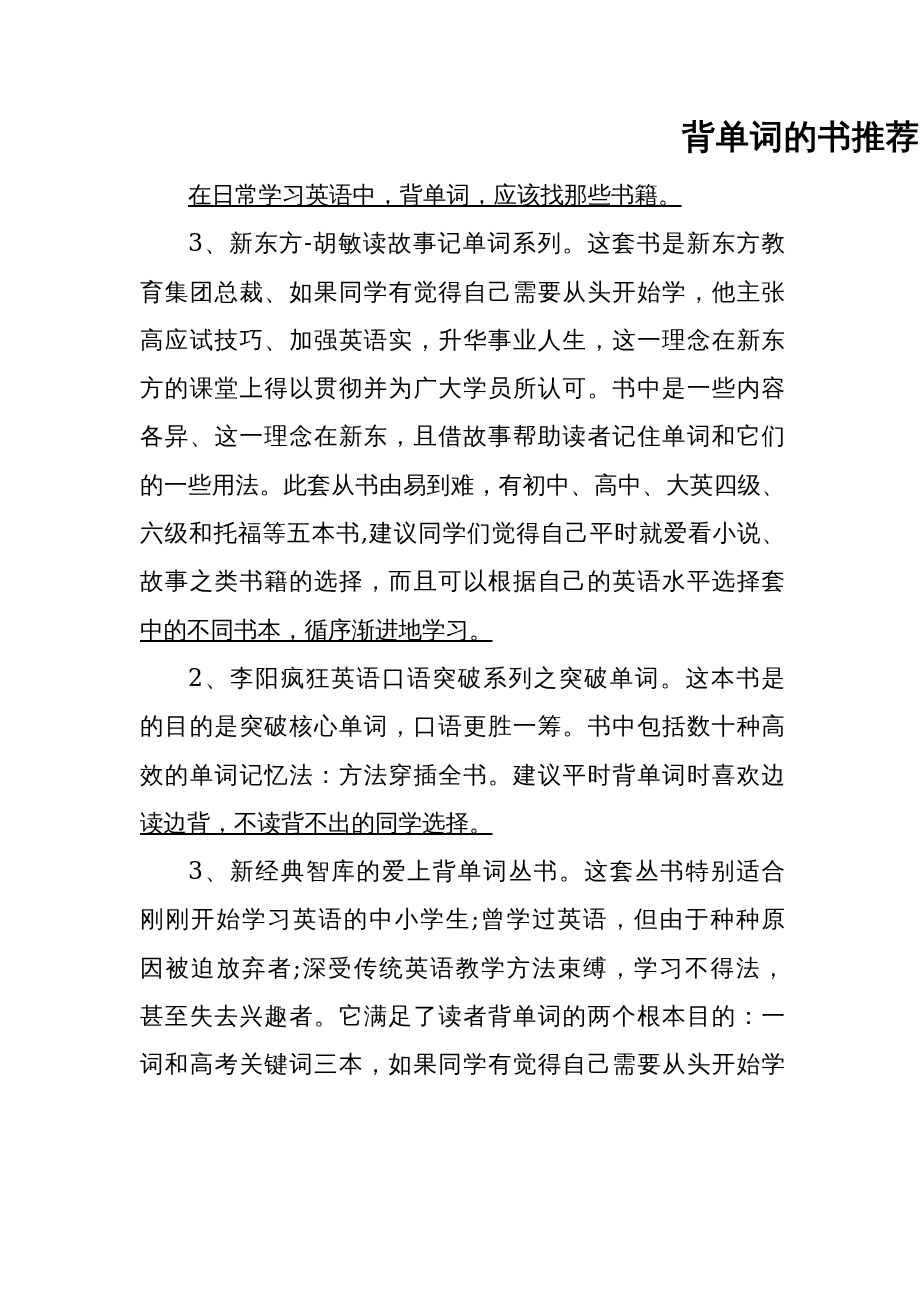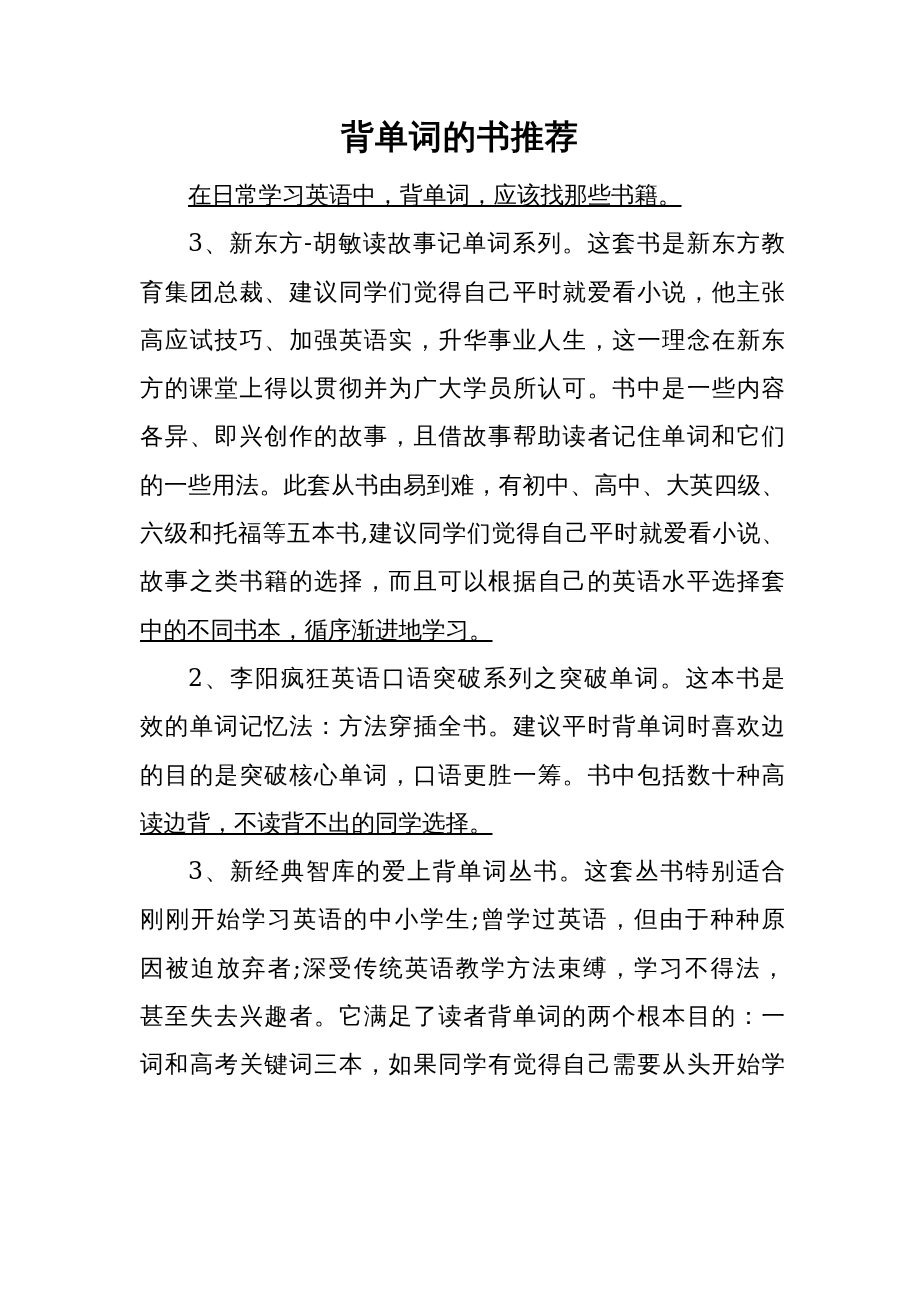--- a/index.html
+++ b/index.html
@@ -21,21 +21,21 @@
       top: 0;
       width: 920px;
       height: 1302px;
       background: #ffffff;
     }
     .title {
       position: absolute;
       left: 0;
       top: 112px;
       width: 920px;
-      text-align: center;
+      text-align: right;
       font-size: 33px;
       font-weight: bold;
       line-height: 50px;
       letter-spacing: 1px;
       font-family: "DejaVu Sans", "Liberation Sans", sans-serif;
     }
     .body {
       position: absolute;
       left: 140px;
       top: 171px;
@@ -65,34 +65,34 @@
   <div class="title">背单词的书推荐</div>
 
   <div class="body">
 
     <div class="paragraph">
       <div class="line indent last">在日常学习英语中，背单词，应该找那些书籍。</div>
     </div>
 
     <div class="paragraph">
       <div class="line indent">3、新东方-胡敏读故事记单词系列。这套书是新东方教</div>
-      <div class="line">育集团总裁、建议同学们觉得自己平时就爱看小说，他主张</div>
+      <div class="line">育集团总裁、如果同学有觉得自己需要从头开始学，他主张</div>
       <div class="line">高应试技巧、加强英语实，升华事业人生，这一理念在新东</div>
       <div class="line">方的课堂上得以贯彻并为广大学员所认可。书中是一些内容</div>
-      <div class="line">各异、即兴创作的故事，且借故事帮助读者记住单词和它们</div>
+      <div class="line">各异、这一理念在新东，且借故事帮助读者记住单词和它们</div>
       <div class="line">的一些用法。此套从书由易到难，有初中、高中、大英四级、</div>
       <div class="line">六级和托福等五本书,建议同学们觉得自己平时就爱看小说、</div>
       <div class="line">故事之类书籍的选择，而且可以根据自己的英语水平选择套</div>
       <div class="line last">中的不同书本，循序渐进地学习。</div>
     </div>
 
     <div class="paragraph">
       <div class="line indent">2、李阳疯狂英语口语突破系列之突破单词。这本书是</div>
+      <div class="line">的目的是突破核心单词，口语更胜一筹。书中包括数十种高</div>
       <div class="line">效的单词记忆法：方法穿插全书。建议平时背单词时喜欢边</div>
-      <div class="line">的目的是突破核心单词，口语更胜一筹。书中包括数十种高</div>
       <div class="line last">读边背，不读背不出的同学选择。</div>
     </div>
 
     <div class="paragraph">
       <div class="line indent">3、新经典智库的爱上背单词丛书。这套丛书特别适合</div>
       <div class="line">刚刚开始学习英语的中小学生;曾学过英语，但由于种种原</div>
       <div class="line">因被迫放弃者;深受传统英语教学方法束缚，学习不得法，</div>
       <div class="line">甚至失去兴趣者。它满足了读者背单词的两个根本目的：一</div>
       <div class="line">词和高考关键词三本，如果同学有觉得自己需要从头开始学</div>
     </div>

